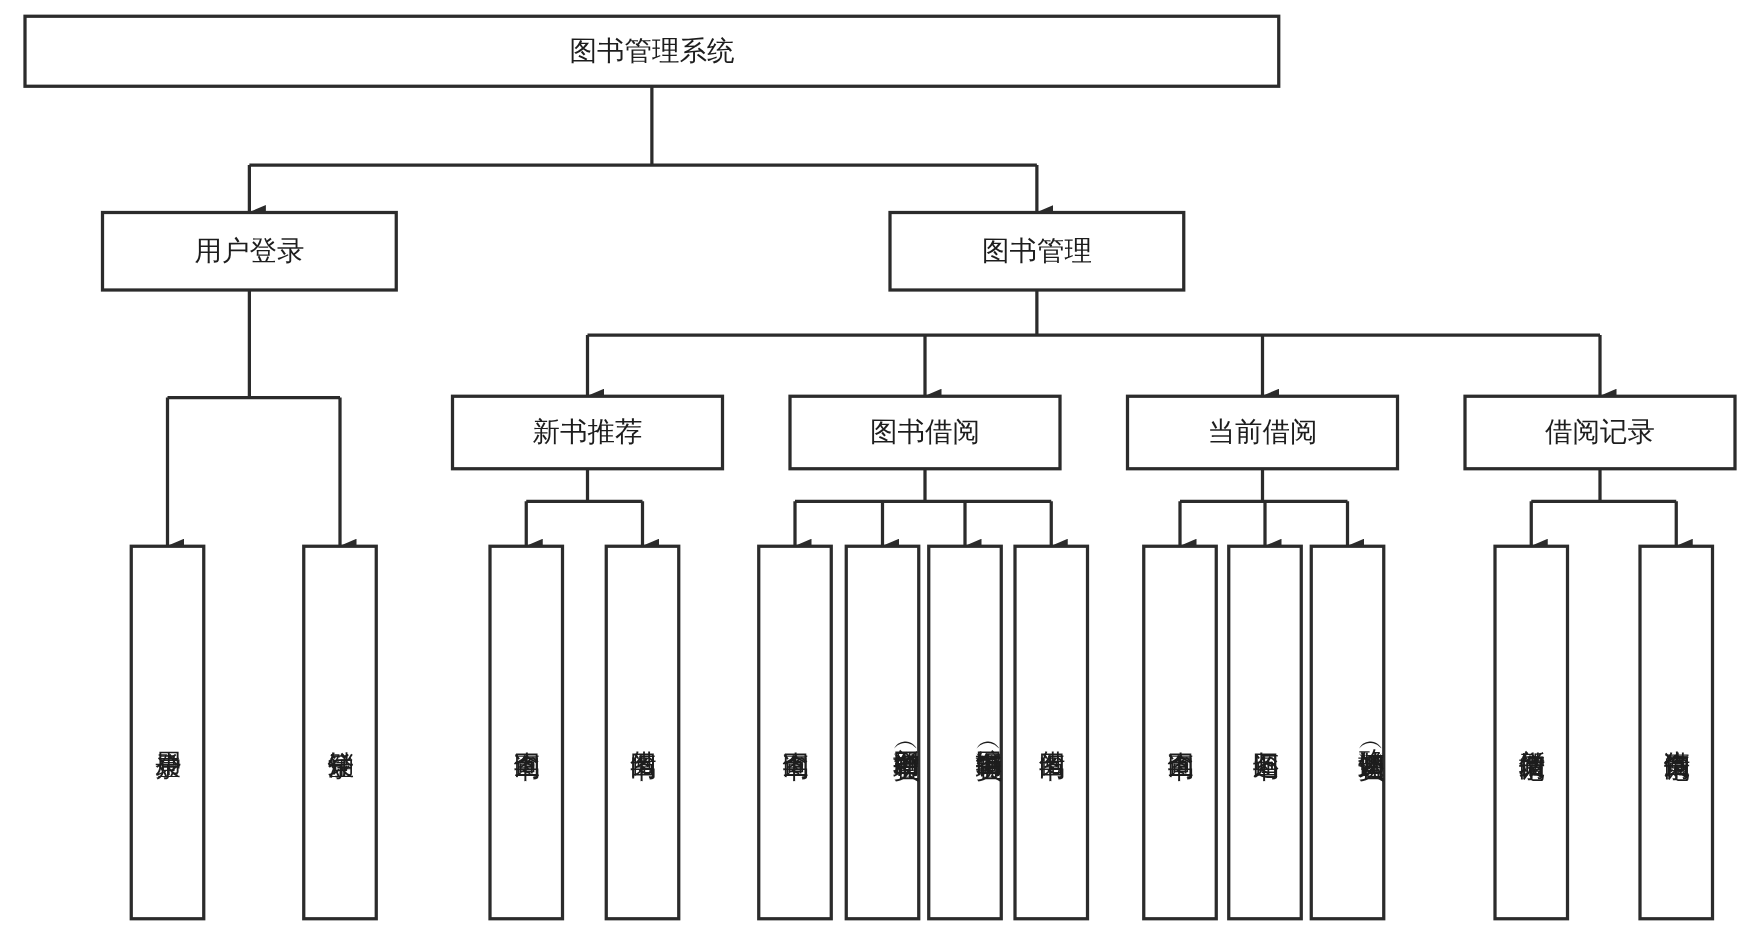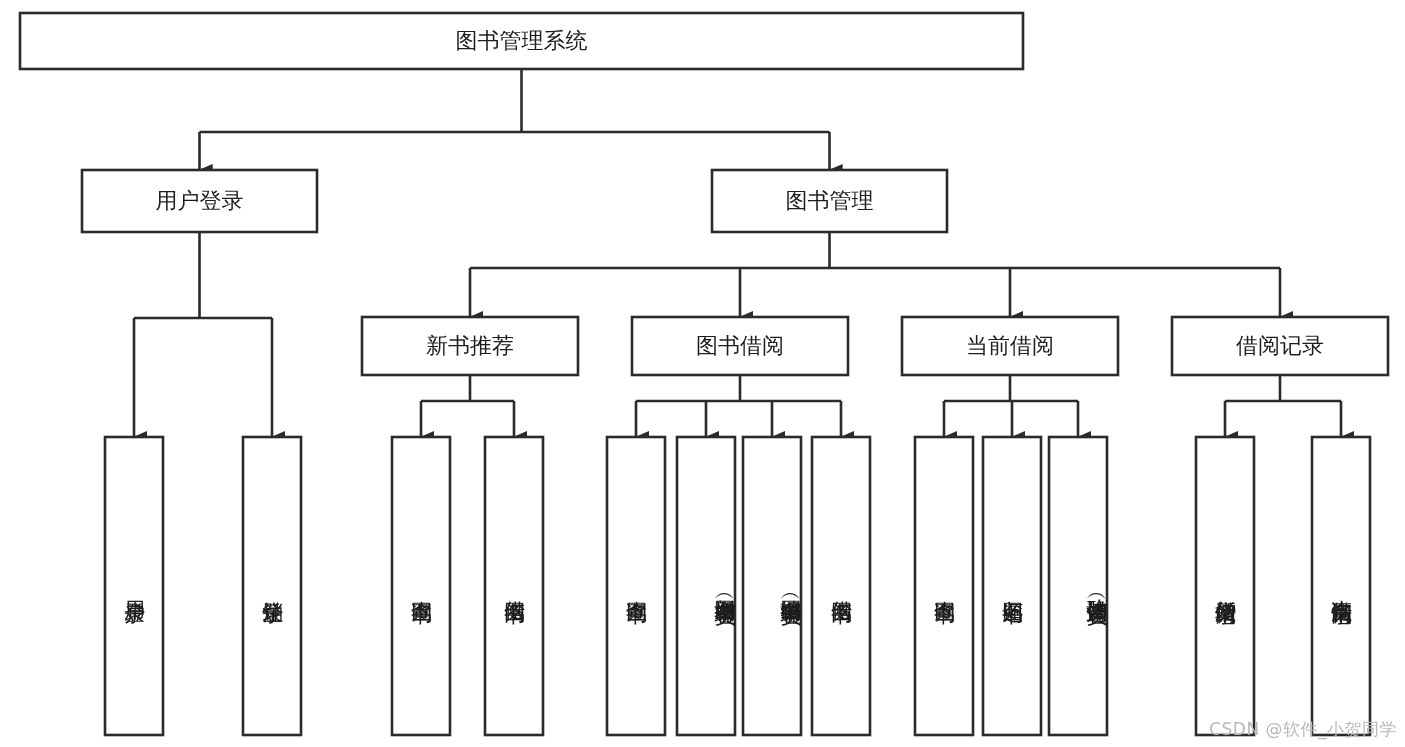--- a/index.html
+++ b/index.html
@@ -167,14 +167,13 @@
       <div class="vert-label" style="left: 677px; top: 447px; width: 58px; height: 278px;">新增图书（管理员）</div>
       <div class="vert-label" style="left: 743px; top: 447px; width: 58px; height: 278px;">编辑图书（管理员）</div>
       <div class="vert-label centerv" style="left: 812px; top: 447px; width: 58px; height: 278px;">借阅图书</div>
       <div class="vert-label centerv" style="left: 915px; top: 447px; width: 58px; height: 278px;">查询图书</div>
       <div class="vert-label centerv" style="left: 983px; top: 447px; width: 58px; height: 278px;">归还图书</div>
       <div class="vert-label" style="left: 1049px; top: 447px; width: 58px; height: 278px;">确认归还（管理员）</div>
       <div class="vert-label centerv" style="left: 1196px; top: 447px; width: 58px; height: 278px;">新增借阅记录</div>
       <div class="vert-label centerv" style="left: 1312px; top: 447px; width: 58px; height: 278px;">查询借阅记录</div>
     </div>
 
-  <div class="watermark">CSDN @软件_小贺同学</div>
 </div>
 
 </body></html>

